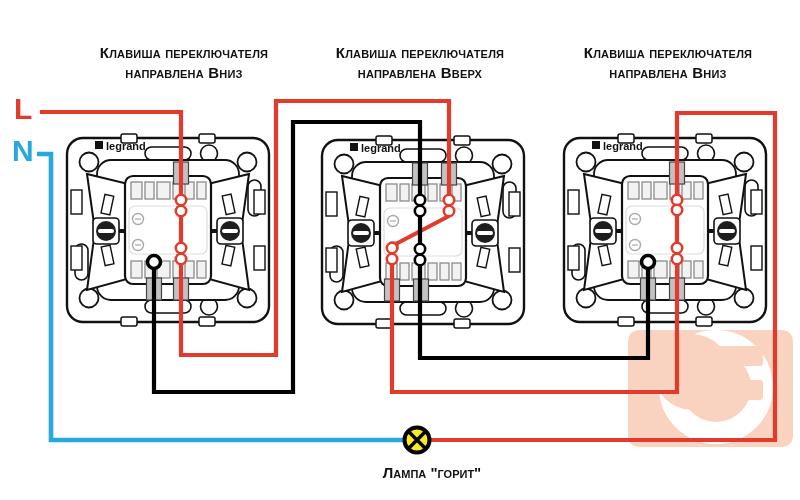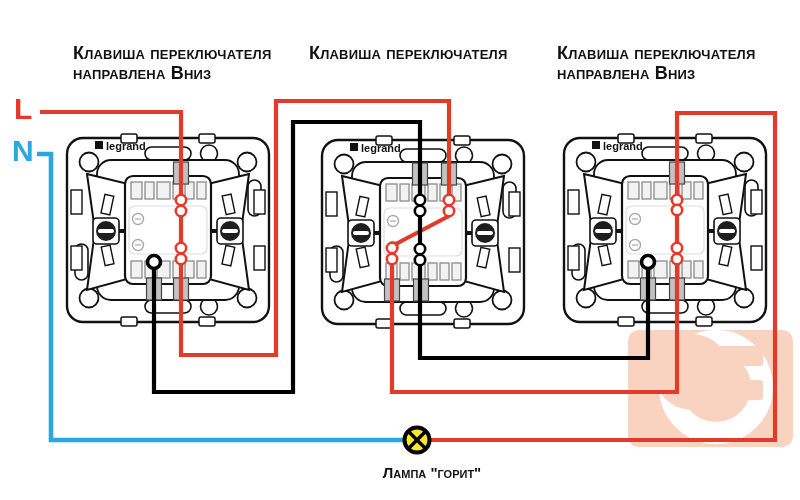--- a/index.html
+++ b/index.html
@@ -1,18 +1,18 @@
 <!DOCTYPE html>
 <html><head>
 <meta charset="utf-8">
 <style>
   html,body{margin:0;padding:0;background:#fff;}
   #stage{position:relative;width:800px;height:500px;background:#fff;overflow:hidden;
          font-family:"Liberation Sans",sans-serif;}
-  .caption{position:absolute;text-align:left;font-weight:bold;font-size:18px;
+  .caption{position:absolute;text-align:center;font-weight:bold;font-size:15px;
            line-height:20px;color:#111;font-variant:small-caps;letter-spacing:.2px;}
   .cap-line{display:block;}
   .term-label{position:absolute;font-size:30px;font-weight:bold;line-height:30px;}
   #l-label{left:14px;top:94px;color:#e33b2b;}
   #n-label{left:12px;top:136px;color:#29a8e0;}
   #lamp-caption{position:absolute;left:322px;top:464px;width:220px;text-align:center;
                 font-weight:bold;font-size:15px;color:#111;font-variant:small-caps;}
   svg{position:absolute;left:0;top:0;}
 </style>
 </head>
@@ -161,20 +161,21 @@
       <line x1="425.5" y1="431.5" x2="408.5" y2="448.5" stroke="#000" stroke-width="3.4"></line>
     </g>
   </svg>
 
   <div class="caption" style="left:73px;top:43px;width:222px;">
     <span class="cap-line">Клавиша переключателя</span>
     <span class="cap-line">направлена Вниз</span>
   </div>
   <div class="caption" style="left:309px;top:43px;width:222px;">
     <span class="cap-line">Клавиша переключателя</span>
+    <span class="cap-line">направлена Вверх</span>
   </div>
   <div class="caption" style="left:557px;top:43px;width:222px;">
     <span class="cap-line">Клавиша переключателя</span>
     <span class="cap-line">направлена Вниз</span>
   </div>
 
   <div id="l-label" class="term-label">L</div>
   <div id="n-label" class="term-label">N</div>
   <div id="lamp-caption">Лампа "горит"</div>
 </div>

